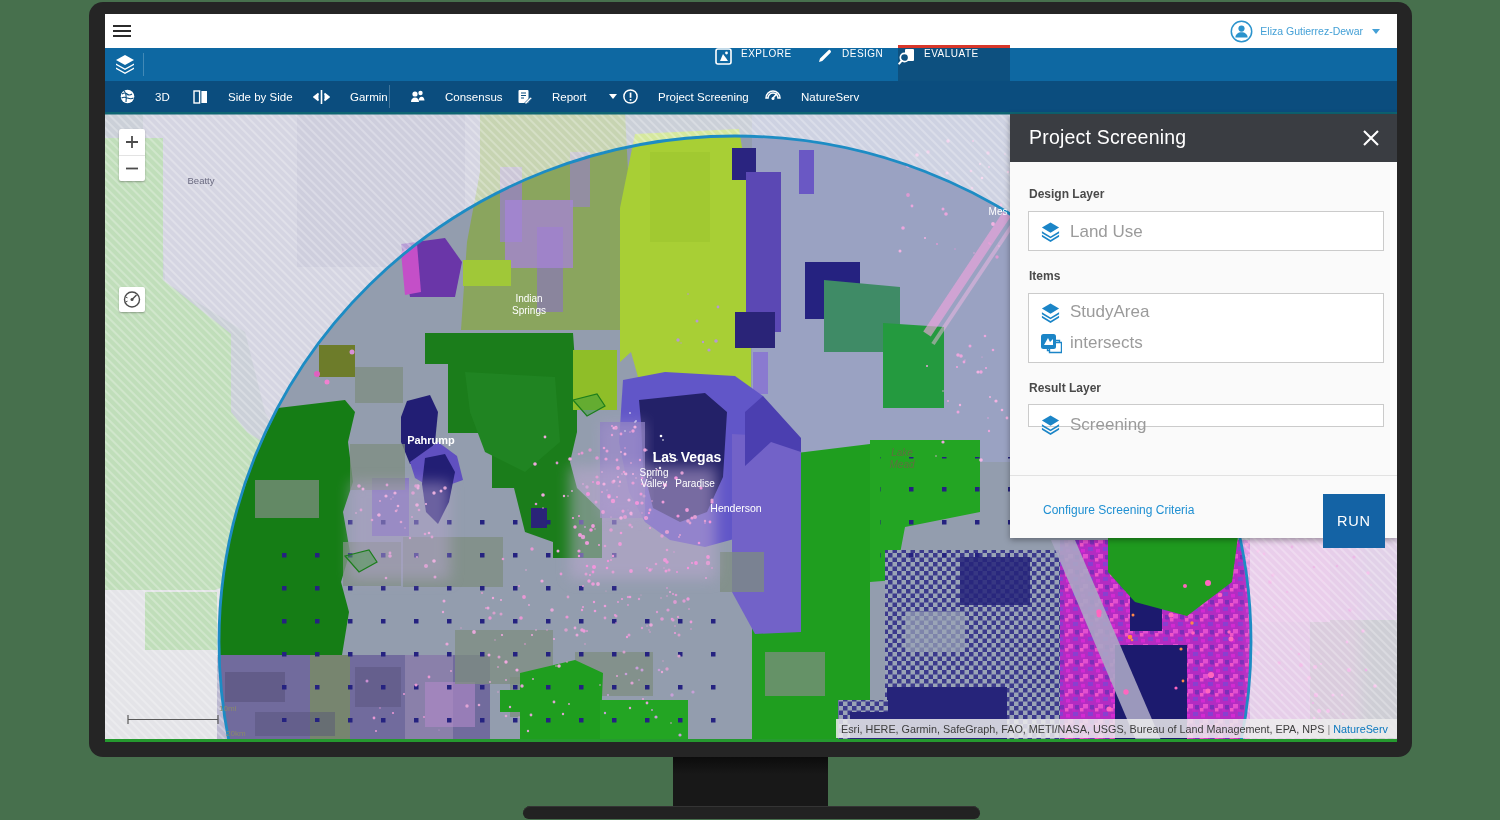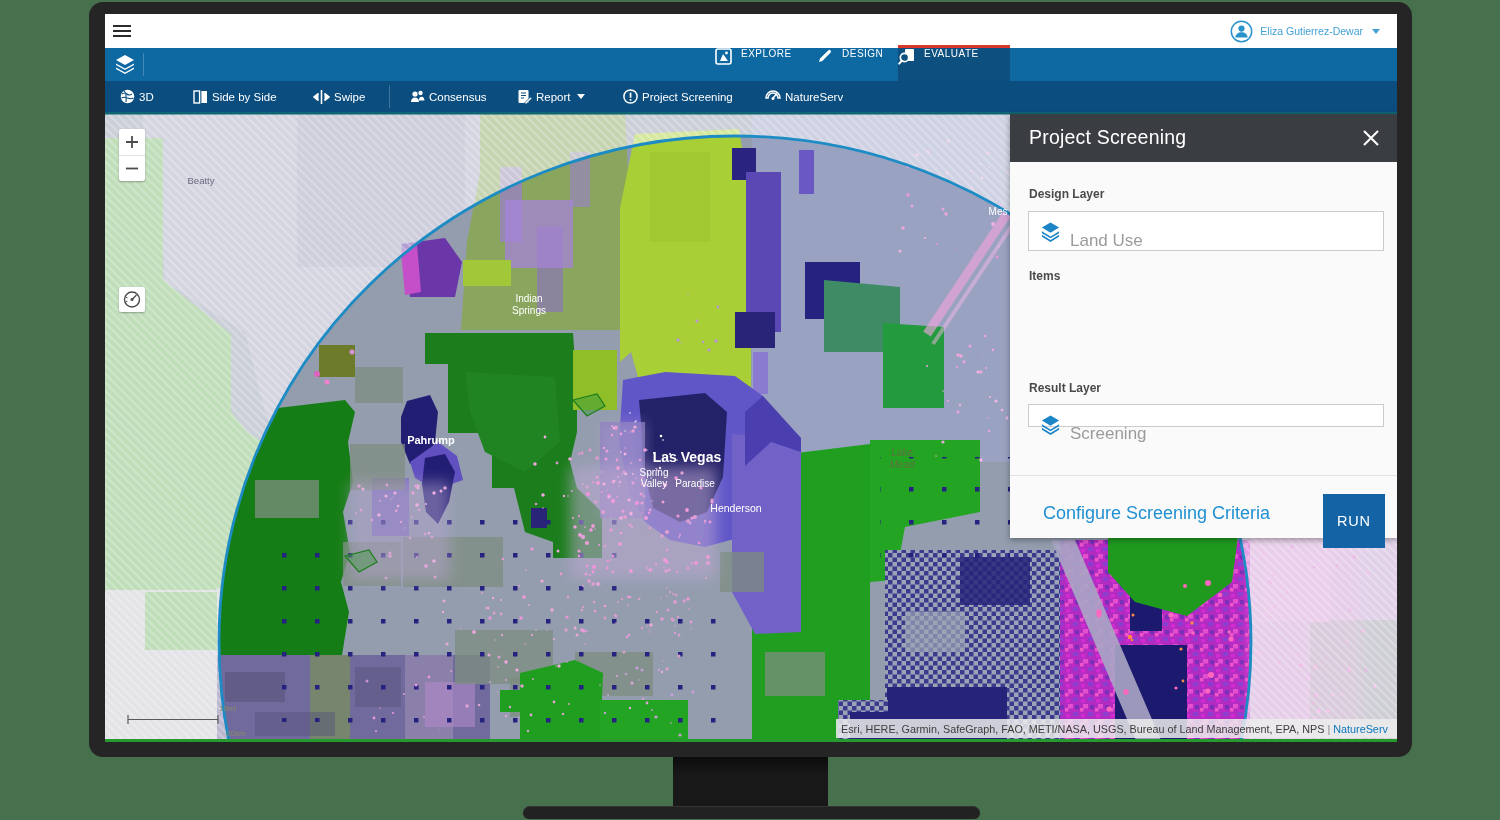--- a/index.html
+++ b/index.html
@@ -11,36 +11,36 @@
   #screen{position:absolute;left:105px;top:14px;width:1292px;height:728px;background:#fff;overflow:hidden;text-decoration:underline;}
   
   #topbar{position:absolute;left:0;top:0;width:1292px;height:34px;background:#fff;}
   .hline{position:absolute;left:8px;width:18px;height:2.4px;background:#2b2b2b;}
   #tinycaret{position:absolute;left:80px;top:31.5px;}
   #user{position:absolute;right:17px;top:0;height:34px;display:flex;align-items:center;color:#44a0d6;font-size:10.5px;}
   
   #nav1{position:absolute;left:0;top:34px;width:1292px;height:33px;background:#0e68a2;color:#fff;}
   #nav2{position:absolute;left:0;top:67px;width:1292px;height:31px;background:#0b4d7e;color:#fff;font-size:11.5px;}
   .tab{position:absolute;top:0;height:33px;display:flex;align-items:flex-start;font-size:10px;letter-spacing:.5px;color:#fff;}
-  .n2{position:absolute;top:0;height:31px;display:flex;align-items:center;gap:4px;color:#fff;}
+  .n2{position:absolute;top:0;height:31px;display:flex;align-items:center;gap:20px;color:#fff;}
   .divid{position:absolute;top:4px;width:1px;height:23px;background:rgba(255,255,255,.22);}
   
   #maparea{position:absolute;left:0;top:98px;width:1292px;height:630px;overflow:hidden;background:#97a0b2;}
   
   .mapbtn{position:absolute;background:#fff;border-radius:2px;box-shadow:0 1px 2px rgba(0,0,0,.3);color:#4c4c4c;}
   
   #panel{position:absolute;left:905px;top:100px;width:387px;height:424px;background:#fafafa;box-shadow:0 2px 6px rgba(0,0,0,.35);}
   #phead{position:absolute;left:0;top:0;width:387px;height:48px;background:#3a3d42;}
   #phead .t{position:absolute;left:19px;top:12px;font-size:19.5px;color:#fff;font-weight:500;letter-spacing:.2px;}
   .plabel{position:absolute;left:19px;font-size:12px;font-weight:700;color:#4a4a4a;}
   .pbox{position:absolute;left:18px;width:356px;background:#fff;border:1px solid #cbcbcb;box-sizing:border-box;}
-  .ptxt{color:#9b9b9b;font-size:17px;margin-top:9px;}
+  .ptxt{color:#9b9b9b;font-size:17px;}
   #pfoot{position:absolute;left:0;top:361px;width:387px;height:64px;border-top:1px solid #e2e2e2;}
   #runbtn{position:absolute;right:12px;top:18px;width:62px;height:54px;background:#1463a5;color:#fff;font-size:14.5px;letter-spacing:.8px;display:flex;align-items:center;justify-content:center;}
-  #cfg{position:absolute;left:33px;top:27px;color:#2090d2;font-size:18px;}
+  #cfg{position:absolute;left:33px;top:27px;color:#2090d2;font-size:12px;}
 </style>
 </head>
 <body>
 <div id="bg"></div>
 <div id="monitor"></div>
 <div id="neck"></div>
 <div id="mbase"></div>
 <div id="screen">
   <div id="topbar">
     <div class="hline" style="top:11px"></div>
@@ -99,21 +99,21 @@
           <rect x="1" y="1" width="5.6" height="12" fill="none" stroke="#fff" stroke-width="1.4"></rect>
           <rect x="8.4" y="1" width="5.6" height="12" fill="#fff"></rect>
         </svg>
       <span>Side by Side</span>
       </div>
     <div class="n2" style="left:208px">
       <svg width="17" height="14" viewBox="0 0 17 14">
           <path d="M8.5 0 V14 M5.5 3.5 L1 7 L5.5 10.5 M11.5 3.5 L16 7 L11.5 10.5" stroke="#fff" stroke-width="1.6" fill="none"></path>
           <path d="M1 7 L5.5 3.5 V10.5 Z M16 7 L11.5 3.5 V10.5 Z" fill="#fff"></path>
         </svg>
-      <span>Swipe</span>
+      <span>Garmin</span>
       </div>
     <div class="divid" style="left:284px;top:4px"></div>
     <div class="n2" style="left:305px">
       <svg width="15" height="14" viewBox="0 0 15 14">
           <circle cx="5" cy="4" r="2.6" fill="#fff"></circle>
           <path d="M1 12 c0-3 1.8-4.6 4-4.6 s4 1.6 4 4.6 z" fill="#fff"></path>
           <circle cx="10.5" cy="3" r="2.2" fill="#fff"></circle>
           <path d="M8.6 10.5 c.2-2.6 1.6-4 3.2-3.8 1.4.1 2.6 1.5 2.7 3.8 z" fill="#fff"></path>
         </svg>
       <span>Consensus</span>
@@ -816,20 +816,35 @@
     <div class="plabel" style="top:73px">Design Layer</div>
     <div class="pbox" style="top:97px;height:40px;">
       <svg width="21" height="20" viewBox="0 0 22 20" style="position:absolute;left:11px;top:10px">
         <path d="M11 0 L20 5.4 L11 10.8 L2 5.4 Z" fill="#1b85c7"></path>
         <path d="M2 9.2 L11 14.6 L20 9.2 L20 11.2 L11 16.6 L2 11.2 Z" fill="#1b85c7"></path>
         <path d="M2 13 L11 18.4 L20 13 L20 15 L11 20.4 L2 15 Z" fill="#1b85c7"></path>
       </svg>
       <div class="ptxt" style="position:absolute;left:41px;top:10px">Land Use</div>
     </div>
     <div class="plabel" style="top:155px">Items</div>
+    <div class="pbox" style="top:179px;height:70px;">
+      <svg width="21" height="20" viewBox="0 0 22 20" style="position:absolute;left:11px;top:9px">
+        <path d="M11 0 L20 5.4 L11 10.8 L2 5.4 Z" fill="#1b85c7"></path>
+        <path d="M2 9.2 L11 14.6 L20 9.2 L20 11.2 L11 16.6 L2 11.2 Z" fill="#1b85c7"></path>
+        <path d="M2 13 L11 18.4 L20 13 L20 15 L11 20.4 L2 15 Z" fill="#1b85c7"></path>
+      </svg>
+      <div class="ptxt" style="position:absolute;left:41px;top:8px">StudyArea</div>
+      <svg width="22" height="21" viewBox="0 0 22 21" style="position:absolute;left:11px;top:39px">
+        <path d="M7.5 7.5 h12 v10 h-12 z" fill="#fff" stroke="#1b85c7" stroke-width="1.4"></path>
+        <path d="M9.5 9.5 h12 v10 h-12 z" fill="#fff" stroke="#1b85c7" stroke-width="1.4"></path>
+        <rect x="1" y="1" width="15" height="15" rx="2.5" fill="#1b85c7"></rect>
+        <path d="M4 12 L8 5 L10 9 L13 6 L13 12 Z" fill="#fff"></path>
+      </svg>
+      <div class="ptxt" style="position:absolute;left:41px;top:39px">intersects</div>
+    </div>
     <div class="plabel" style="top:267px">Result Layer</div>
     <div class="pbox" style="top:290px;height:23px;">
       <svg width="21" height="20" viewBox="0 0 22 20" style="position:absolute;left:11px;top:10px">
         <path d="M11 0 L20 5.4 L11 10.8 L2 5.4 Z" fill="#1b85c7"></path>
         <path d="M2 9.2 L11 14.6 L20 9.2 L20 11.2 L11 16.6 L2 11.2 Z" fill="#1b85c7"></path>
         <path d="M2 13 L11 18.4 L20 13 L20 15 L11 20.4 L2 15 Z" fill="#1b85c7"></path>
       </svg>
       <div class="ptxt" style="position:absolute;left:41px;top:10px">Screening</div>
     </div>
     <div id="pfoot">

